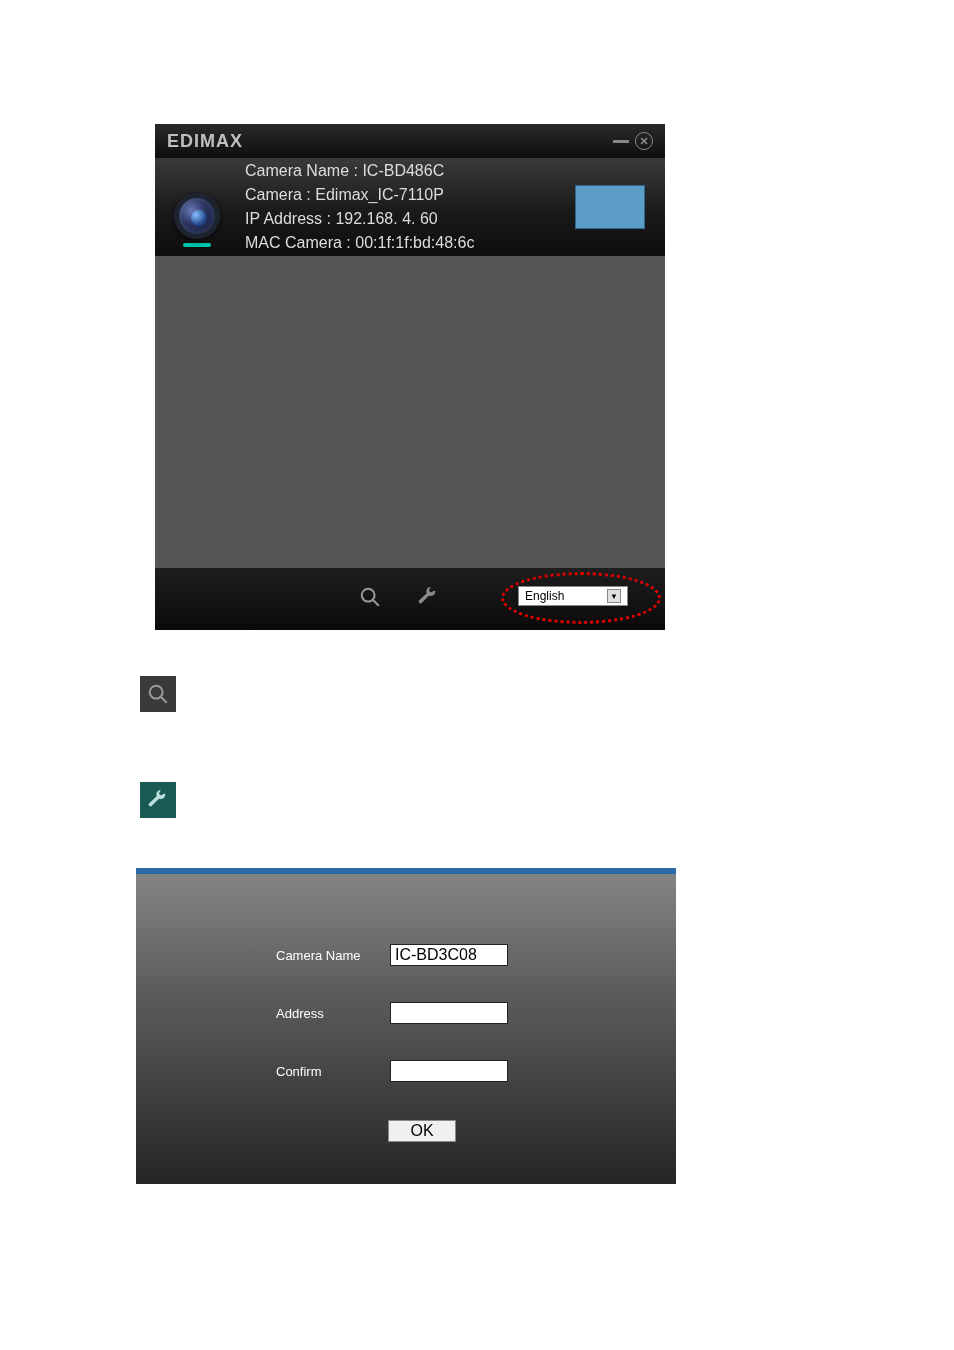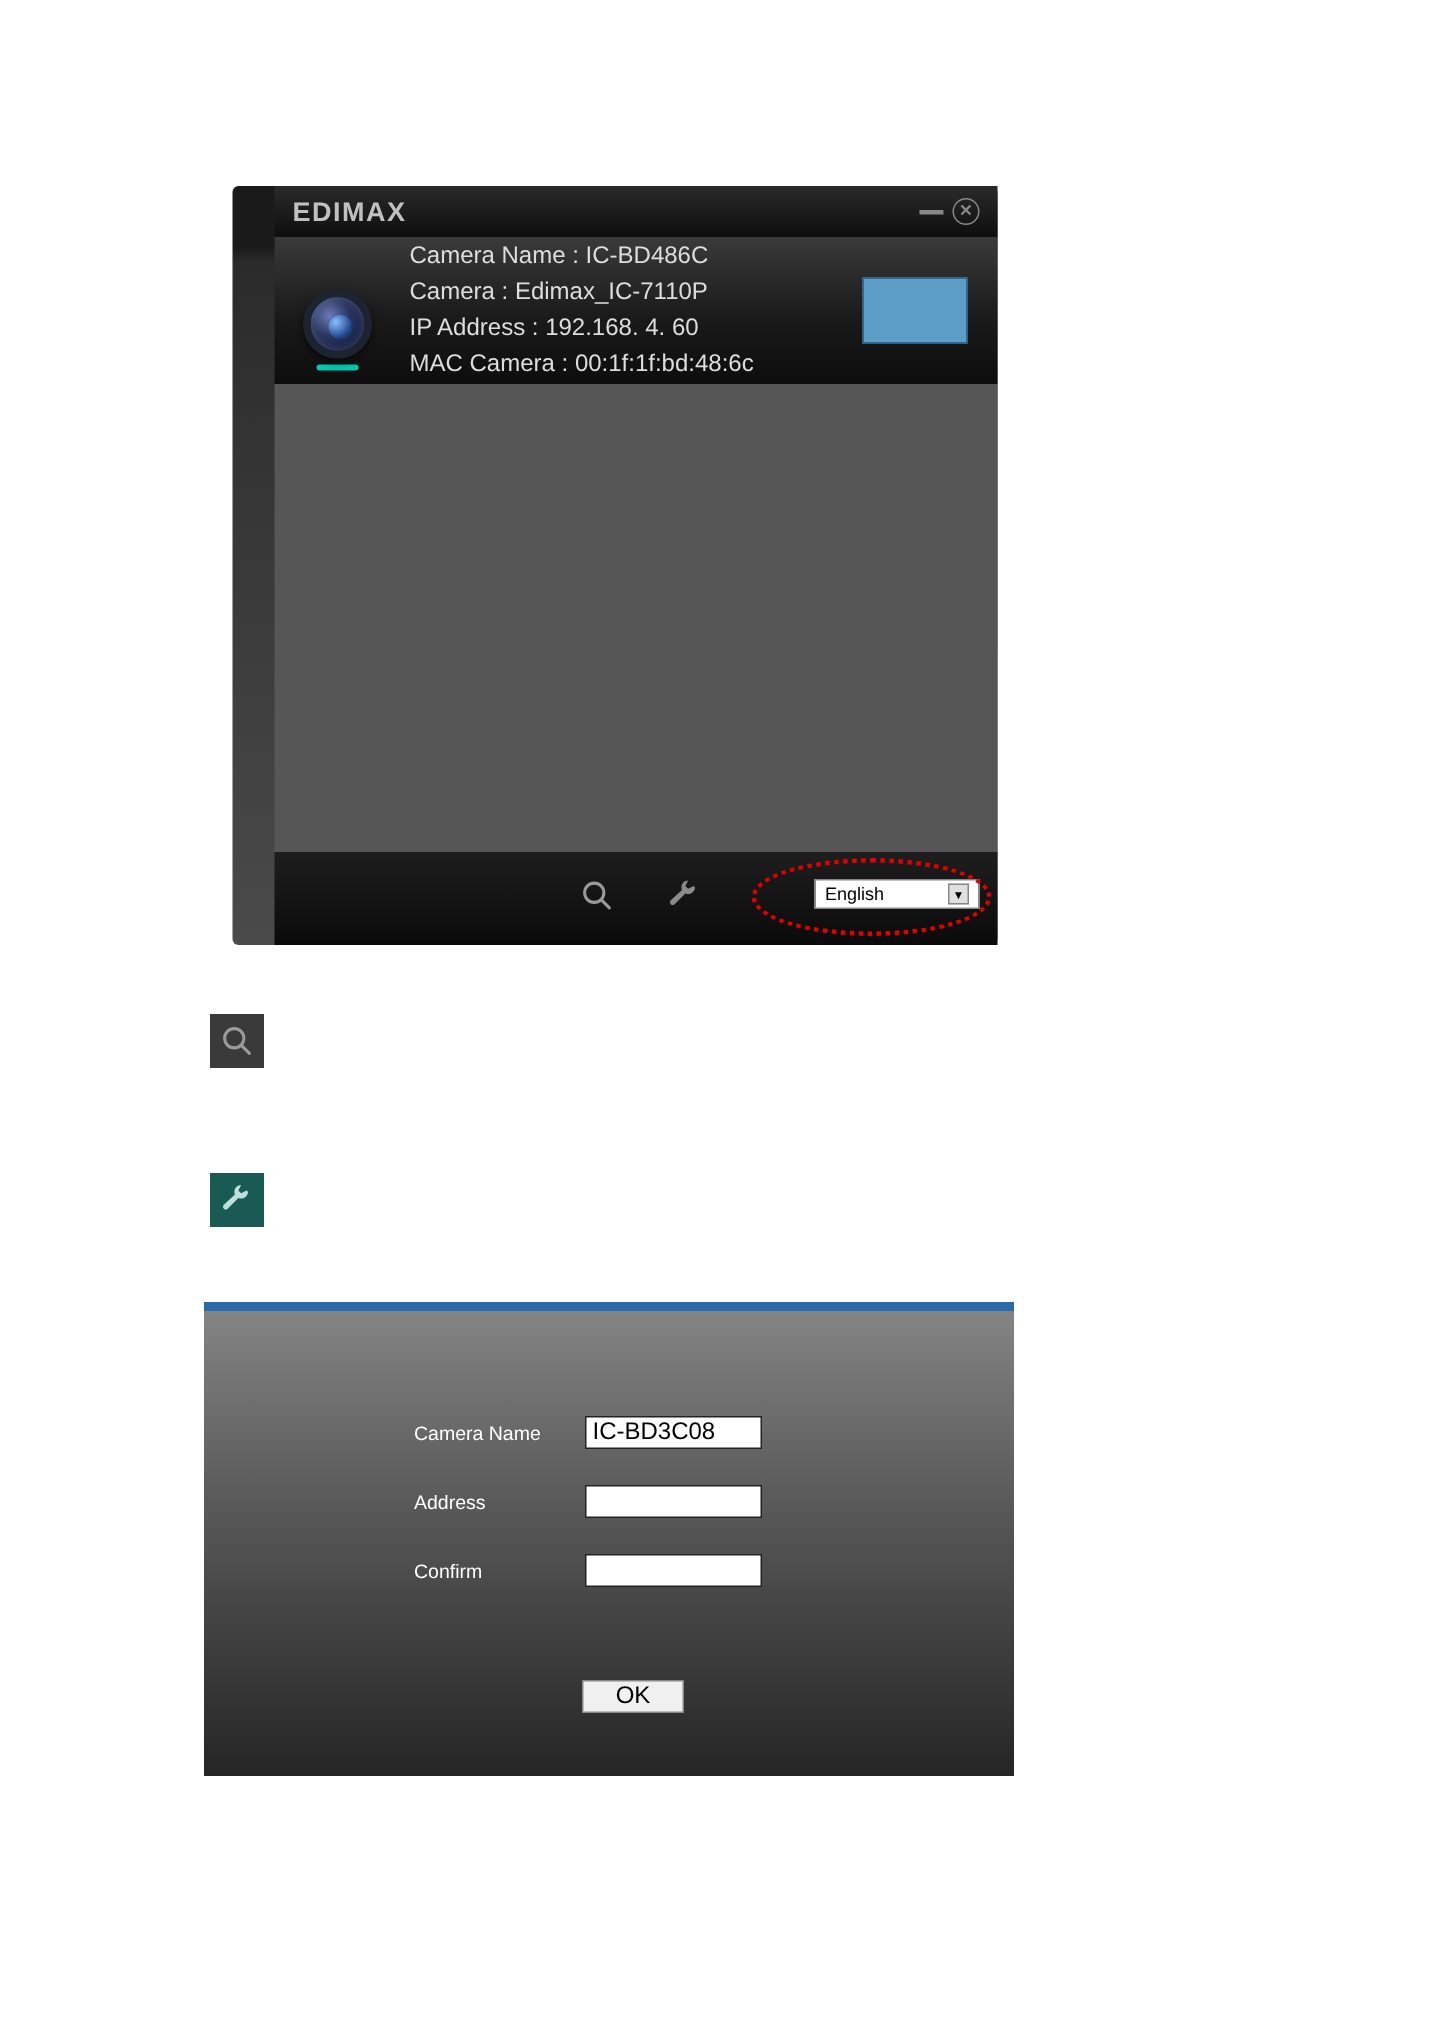--- a/index.html
+++ b/index.html
@@ -11,21 +11,20 @@
       position: relative;
     }
     .window1 {
       position: absolute;
       top: 124px;
       left: 155px;
       width: 510px;
       height: 506px;
       background: linear-gradient(to bottom, #1a1a1a 0%, #1a1a1a 8%, #2b2b2b 10%, #4a4a4a 100%);
       border-radius: 4px;
-      padding-left: 28px;
     }
     .window1-titlebar {
       height: 34px;
       background: linear-gradient(to bottom, #2a2a2a 0%, #0e0e0e 100%);
       display: flex;
       align-items: center;
       justify-content: space-between;
       padding: 0 12px;
       position: relative;
     }
@@ -103,21 +102,21 @@
       display:flex; gap:28px;
     }
     .footer-icon {
       width:30px; height:30px;
       display:flex; align-items:center; justify-content:center;
       color:#9a9a9a;
       cursor:pointer;
     }
     .lang-select {
       position:absolute;
-      right:12px; top:18px;
+      right:37px; top:18px;
       width: 110px; height:20px;
       background:#fff;
       font-size:12px;
       border:1px solid #888;
       display:flex; align-items:center;
       padding:0 6px;
       justify-content:space-between;
       cursor:pointer;
     }
     .lang-select-arrow {
@@ -156,21 +155,21 @@
       top: 868px; left: 136px;
       width: 540px; height: 316px;
       background: linear-gradient(to bottom, #848484 0%, #5f5f5f 35%, #252525 100%);
       border-top: 6px solid #2a6aa8;
     }
     .form-grid {
       position:absolute;
       top: 70px; left: 140px;
       display:grid;
       grid-template-columns: 114px 150px;
-      row-gap: 24px;
+      row-gap: 36px;
       align-items:center;
     }
     .form-label { color:#fff; font-size:13px;}
     .form-input {
       height:22px;
       background:#fff;
       border:1px solid #222;
       font-size:16px;
       padding:0 4px;
       width:118px;

